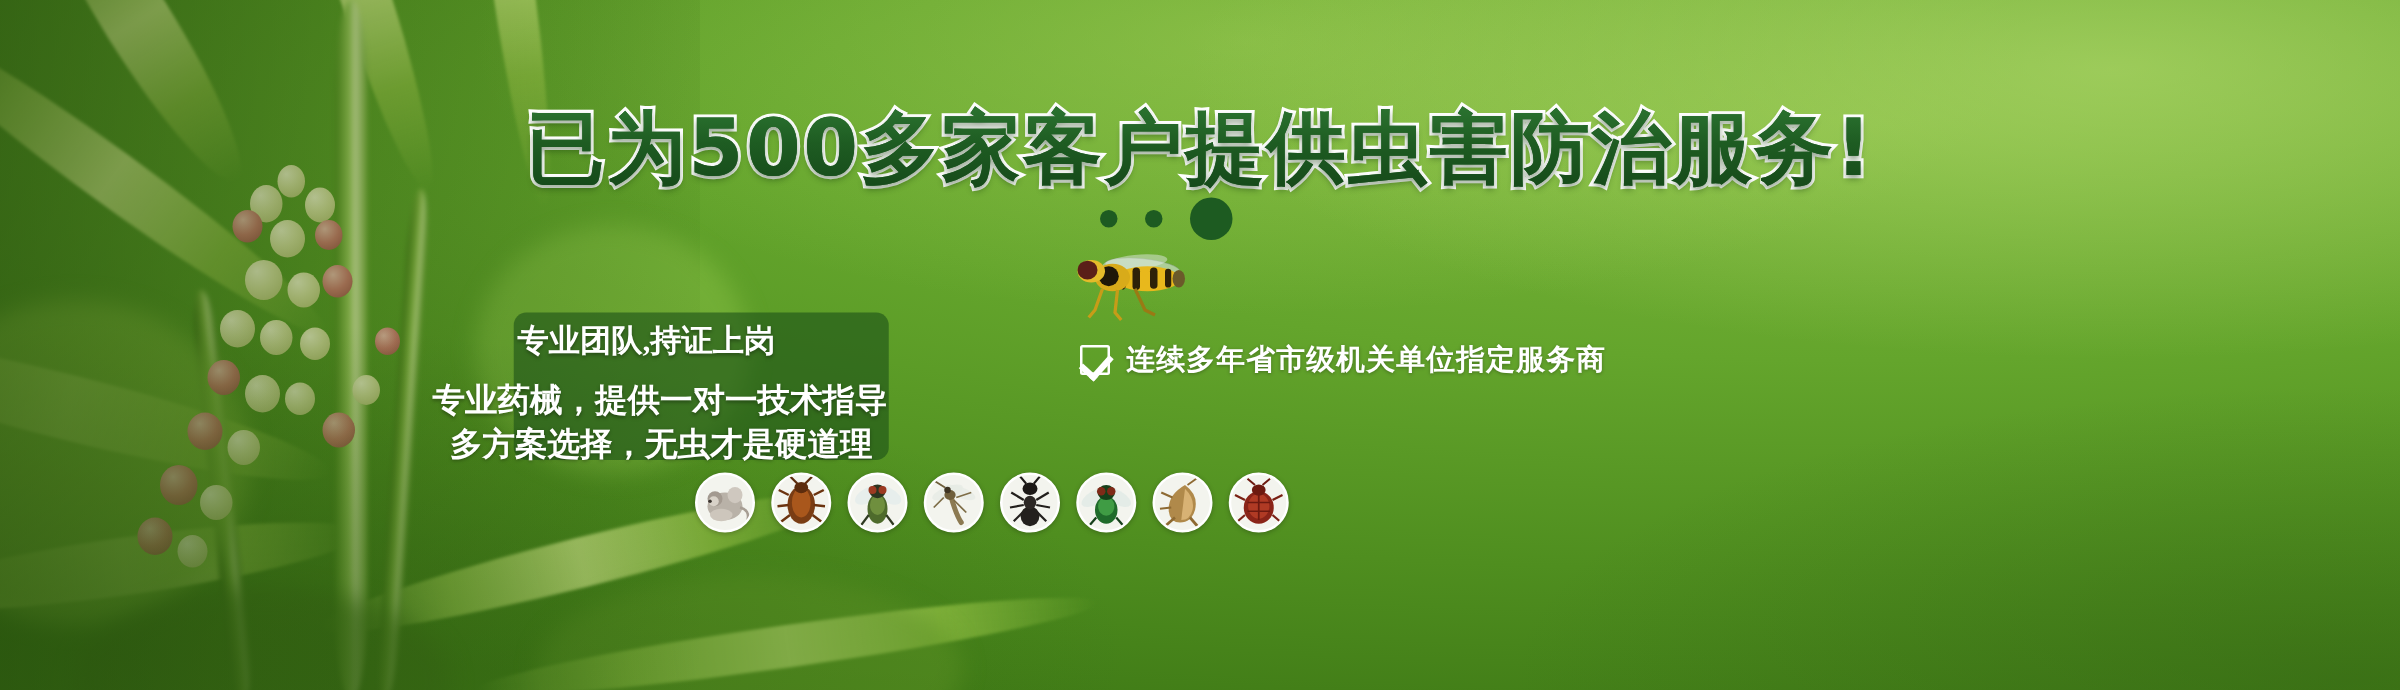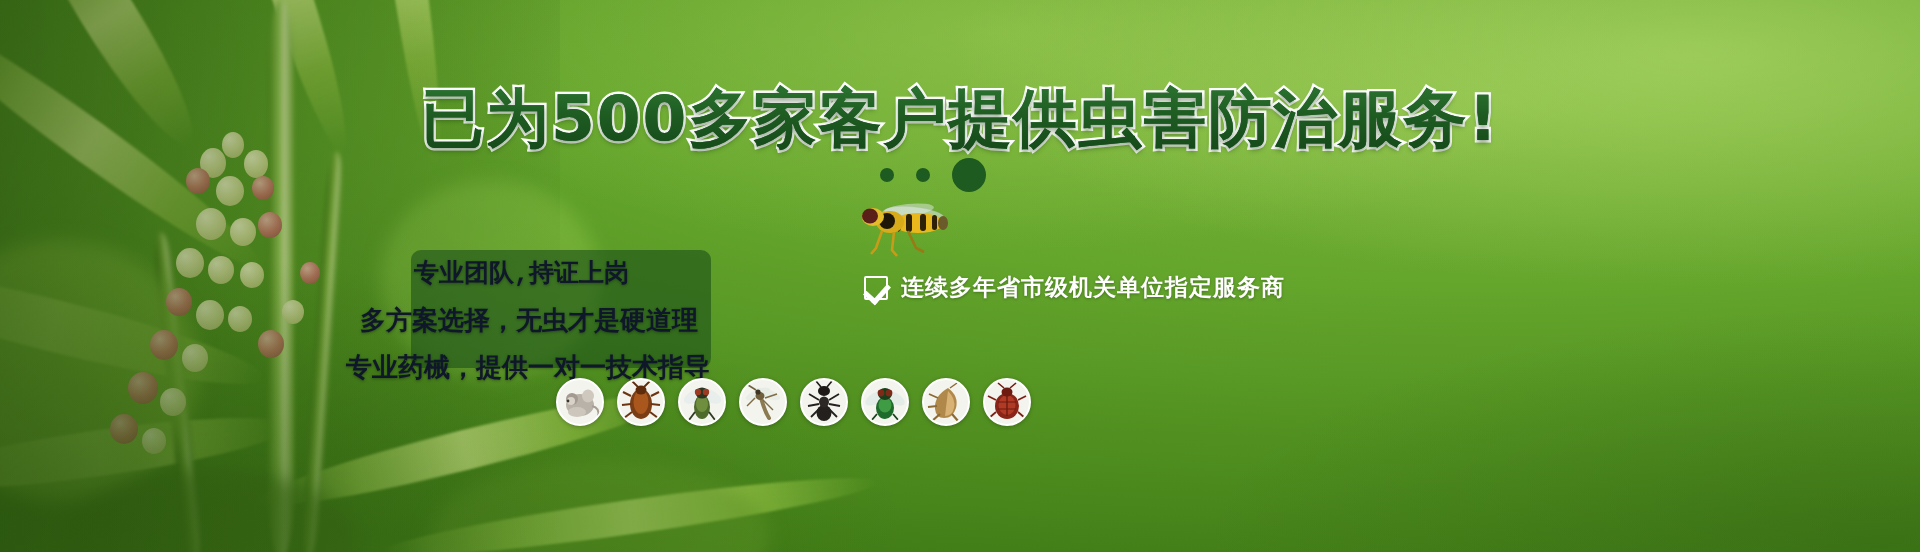--- a/index.html
+++ b/index.html
@@ -94,23 +94,23 @@
   #info-box {
     position:absolute; left:411px; top:250px; width:300px; height:118px;
     background:rgba(29,83,25,0.62);
     border-radius:10px 10px 10px 10px;
   }
   #info-lines {
     position:absolute; left:340px; top:256px; width:760px;
     display:flex; flex-direction:column; align-items:flex-start;
   }
   .info-line {
-    color:#0f172a; font-weight:bold; white-space:nowrap;
+    color:#ffffff; font-weight:bold; white-space:nowrap;
     text-shadow:0 1px 3px rgba(0,0,0,0.35);
-    font-family:Liberation Mono, monospace;
+    font-family:Liberation Serif, serif;
   }
   .info-line.l1 { font-size:25px; margin-left:74px; margin-bottom:14px; letter-spacing:0px;}
   .info-line.l2 { font-size:26px; margin-left:20px; margin-bottom:12px; }
   .info-line.l3 { font-size:26px; margin-left:6px; }
 
   
   #hoverfly { position:absolute; left:840px; top:196px; width:130px; height:70px; }
 
   
   #checklist {
@@ -212,22 +212,22 @@
 
   <div id="dots">
     <span class="dot-sm"></span>
     <span class="dot-sm"></span>
     <span class="dot-lg"></span>
   </div>
 
   <div id="info-box"></div>
   <div id="info-lines">
     <div class="info-line l1">专业团队,持证上岗</div>
+    <div class="info-line l3">专业药械，提供一对一技术指导</div>
     <div class="info-line l2">多方案选择，无虫才是硬道理</div>
-    <div class="info-line l3">专业药械，提供一对一技术指导</div>
   </div>
 
   <svg id="hoverfly" viewBox="0 0 130 70">
 
     <ellipse cx="74" cy="18" rx="30" ry="7" fill="rgba(225,235,240,0.55)" stroke="rgba(120,140,120,0.5)" stroke-width="0.6" transform="rotate(6 74 18)"></ellipse>
     <ellipse cx="68" cy="14" rx="26" ry="6" fill="rgba(235,240,245,0.45)" transform="rotate(-6 68 14)"></ellipse>
 
     <ellipse cx="78" cy="27" rx="26" ry="10" fill="#e8b81c"></ellipse>
     <path d="M58 20 q6 14 0 16 z" fill="#3a2a12"></path>
     <rect x="66" y="18" width="6" height="18" rx="3" fill="#2d2108"></rect>

